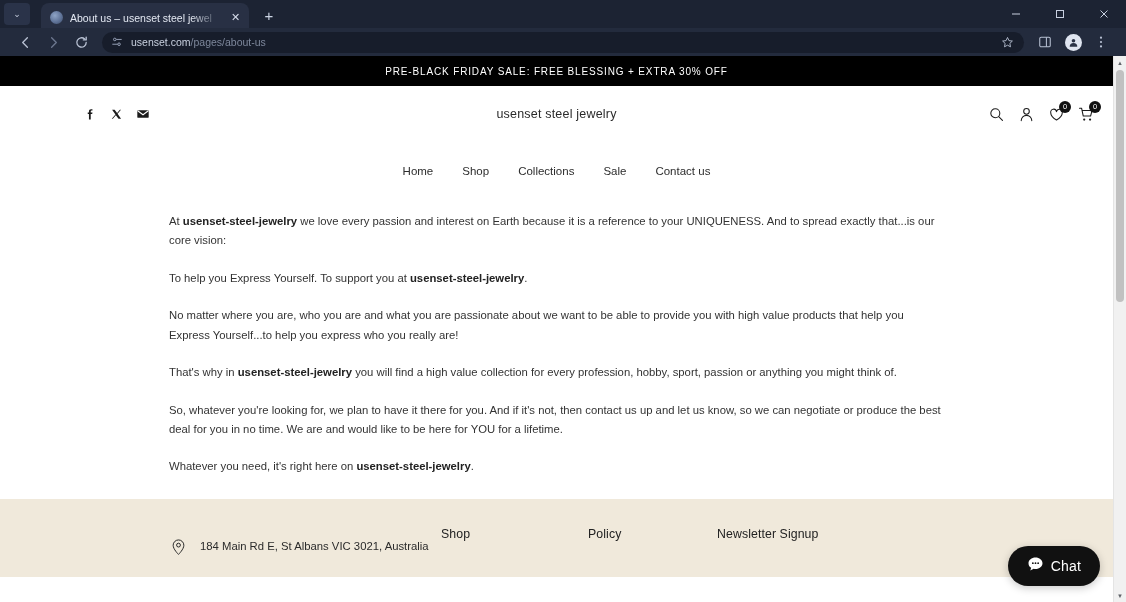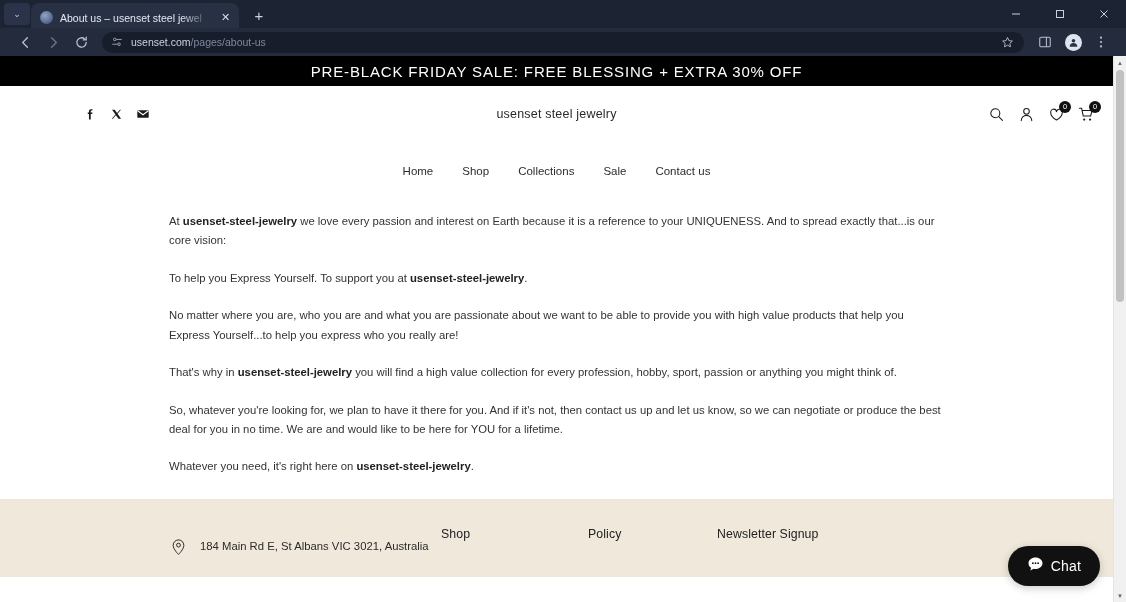--- a/index.html
+++ b/index.html
@@ -29,21 +29,21 @@
     color: #c3cbdb; font-size: 9px; line-height: 1;
   }
   .tab {
     height: 25px;
     min-width: 208px;
     max-width: 230px;
     background: #283044;
     border-radius: 8px 8px 0 0;
     display: flex; align-items: center;
     padding: 4px 6px 0 9px;
-    margin-left: 1px;
+    margin-left: 11px;
     gap: 7px;
     position: relative;
   }
   .tab-favicon {
     width: 13px; height: 13px; border-radius: 50%;
     background: radial-gradient(circle at 38% 35%, #8fa4c6 0%, #5f7398 55%, #3c4a66 100%);
     flex: 0 0 auto;
   }
   .tab-title {
     font-size: 10.5px; color: #e3e8f2;
@@ -118,21 +118,21 @@
     position: absolute; inset: 0 13px 0 0;
     overflow: hidden;
   }
 
   
   .announce {
     background: #000;
     color: #fff;
     height: 30px;
     display: flex; align-items: center; justify-content: center;
-    font-size: 15px;
+    font-size: 10px;
     letter-spacing: 0.85px;
     font-weight: 400;
   }
 
   
   .site-header {
     height: 56px;
     display: flex; align-items: center;
     padding: 0 18px 0 84px;
     position: relative;

